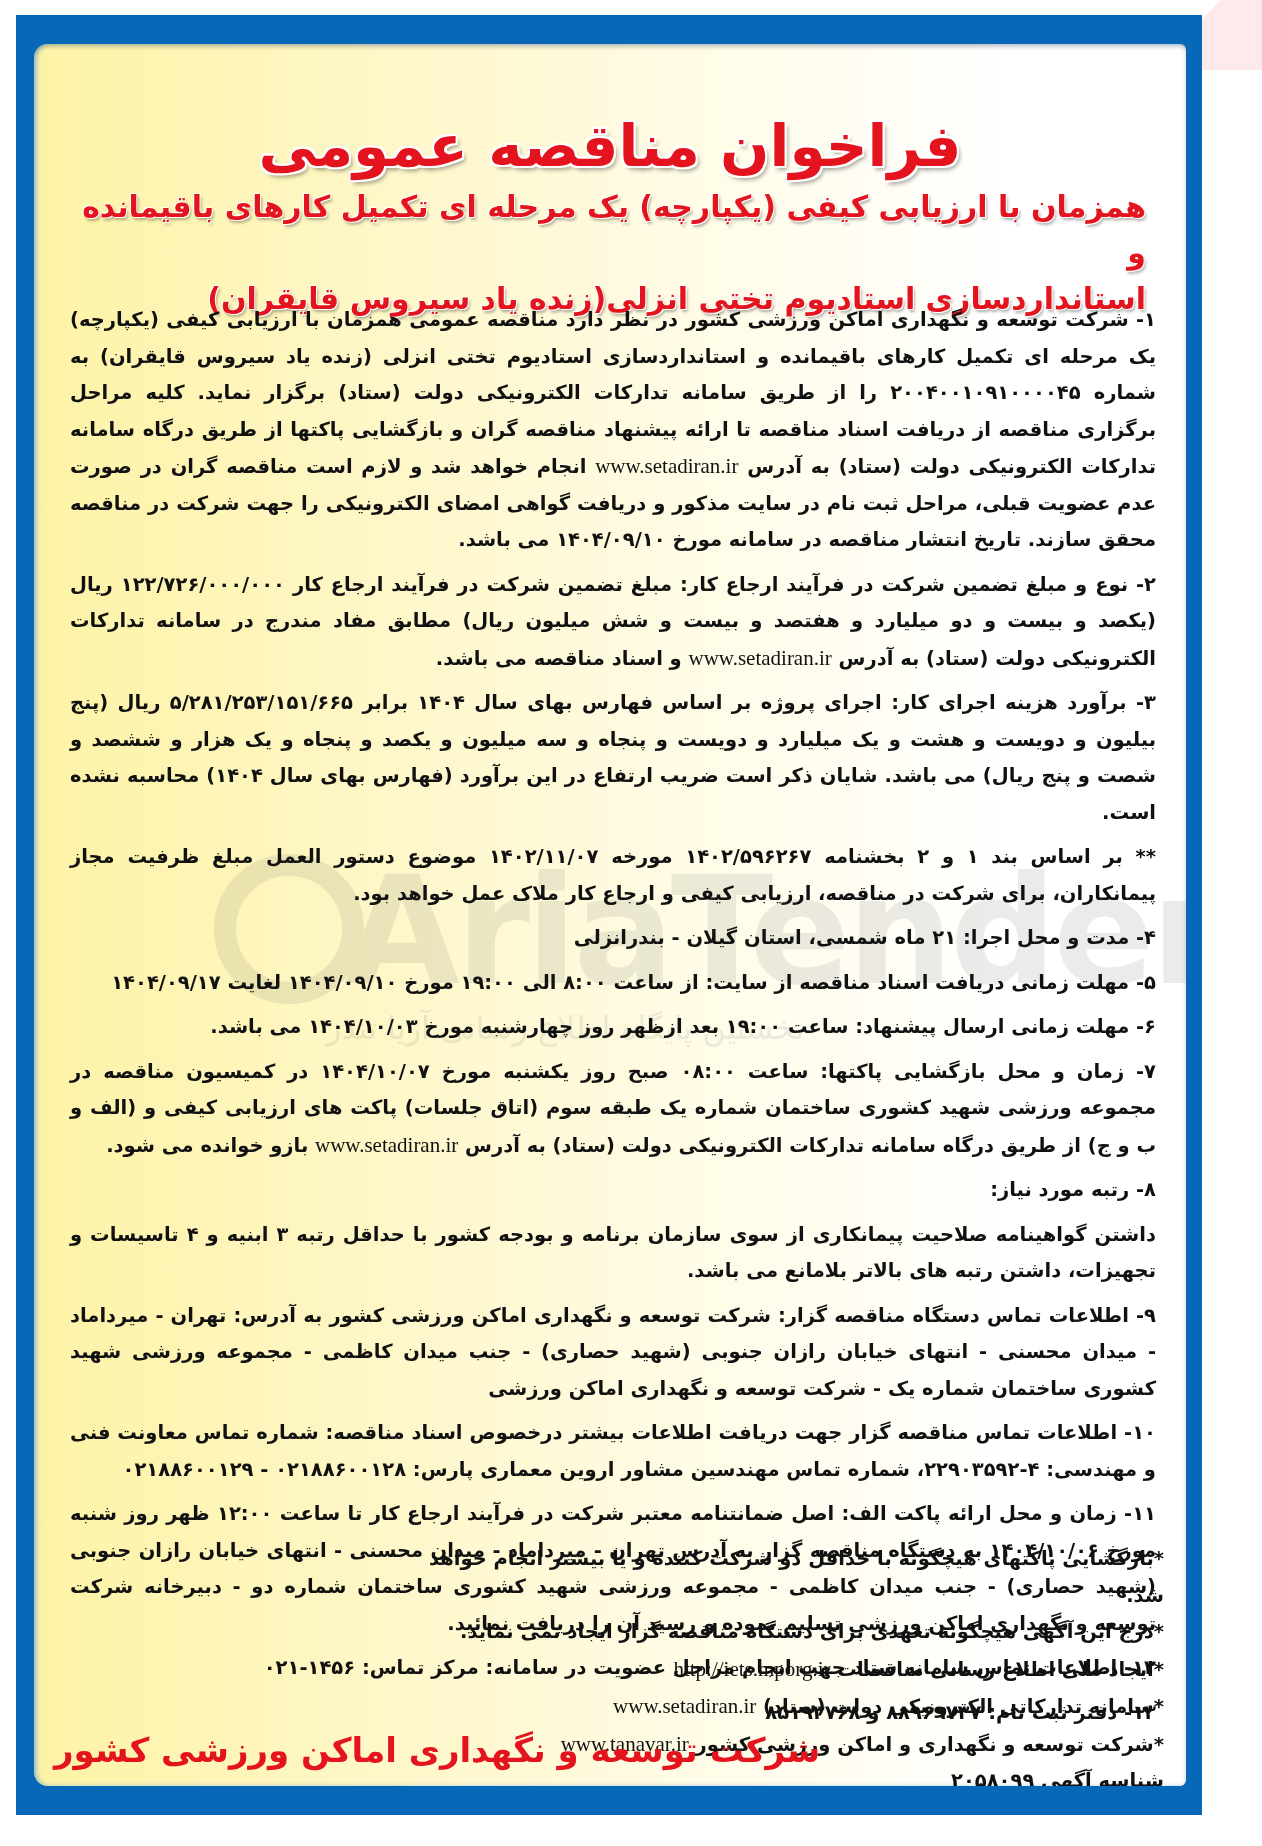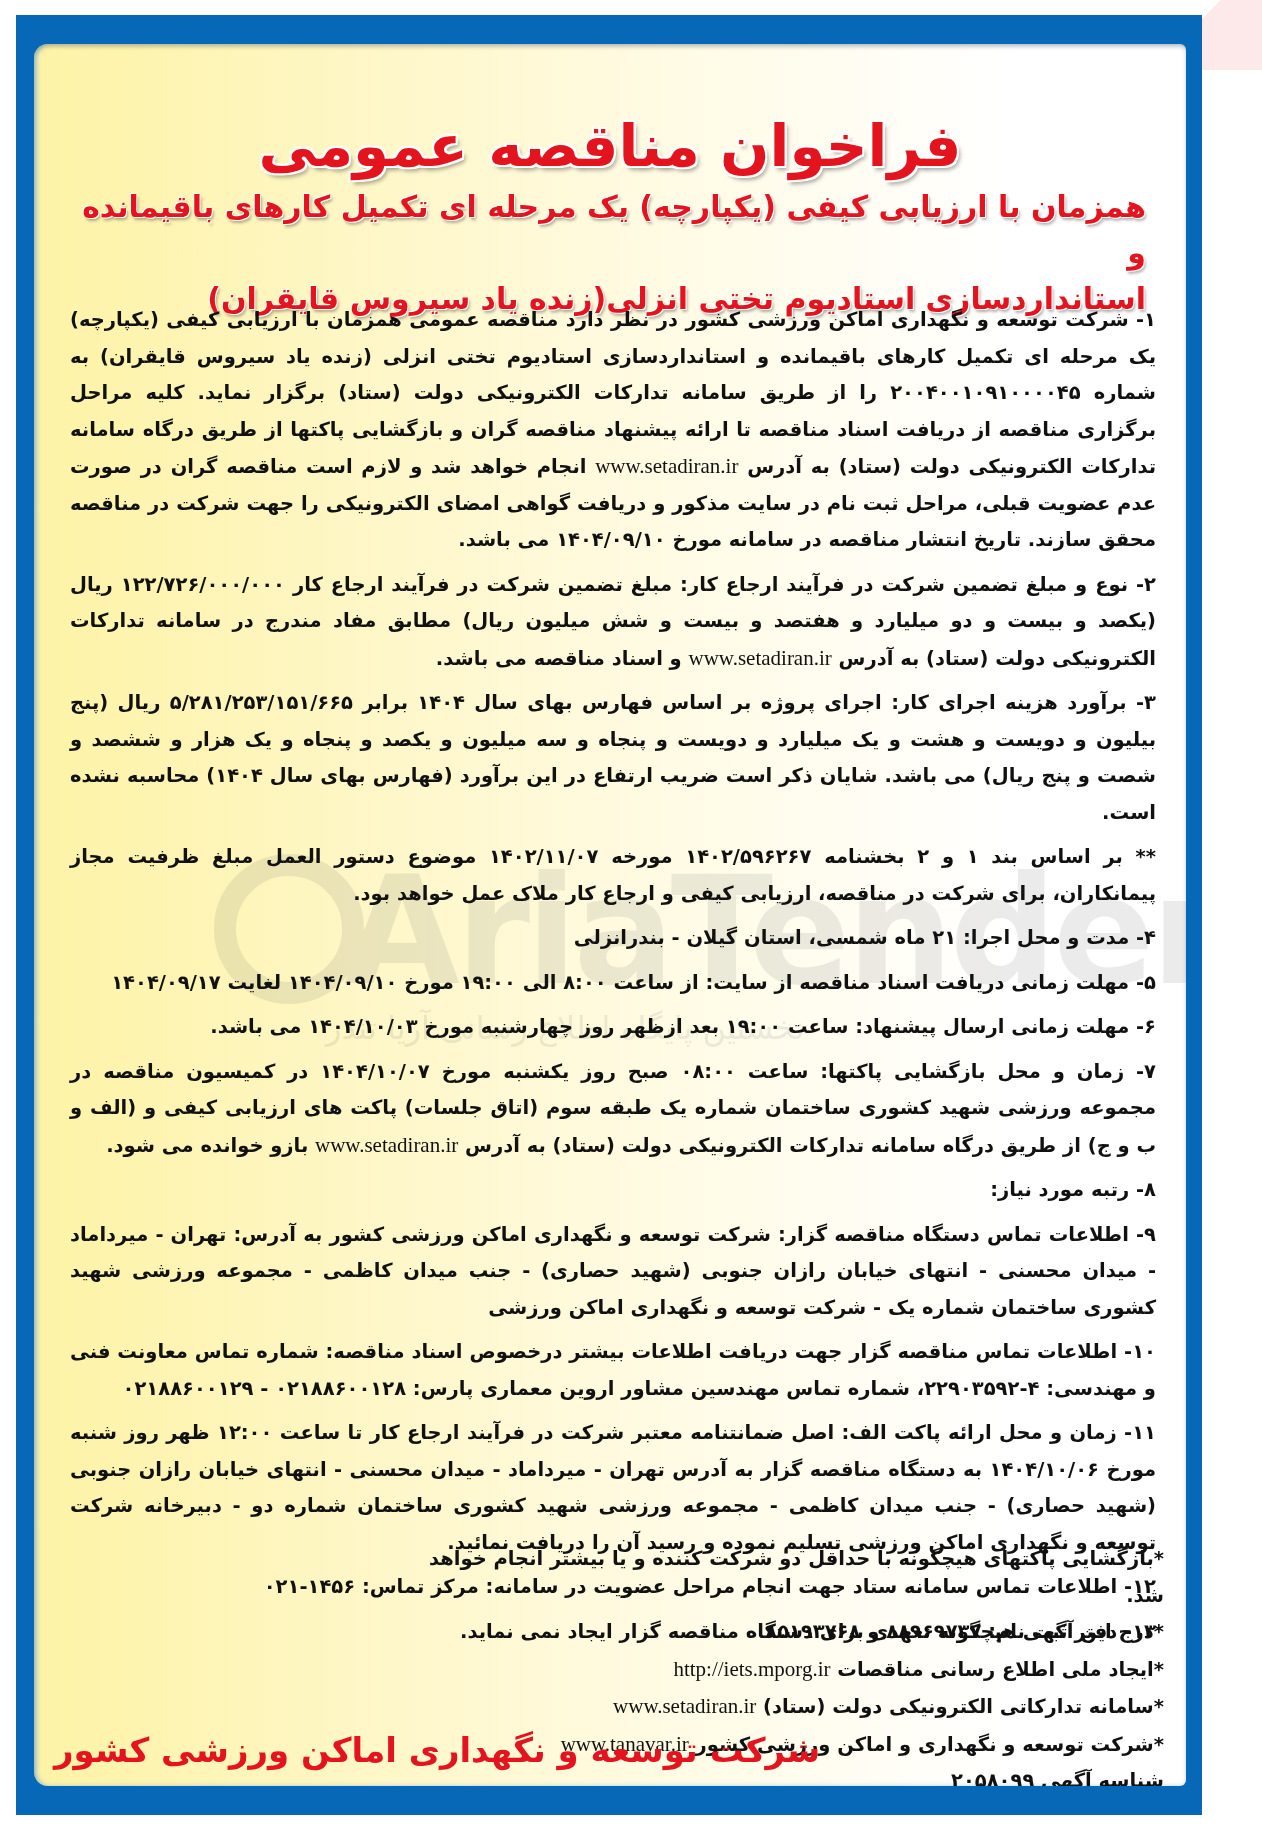--- a/index.html
+++ b/index.html
@@ -96,20 +96,21 @@
       </p>
       <p>۳- برآورد هزینه اجرای کار: اجرای پروژه بر اساس فهارس بهای سال ۱۴۰۴ برابر ۵/۲۸۱/۲۵۳/۱۵۱/۶۶۵ ریال (پنج بیلیون و دویست و هشت و یک میلیارد و دویست و پنجاه و سه میلیون و یکصد و پنجاه و یک هزار و ششصد و شصت و پنج ریال) می باشد. شایان ذکر است ضریب ارتفاع در این برآورد (فهارس بهای سال ۱۴۰۴) محاسبه نشده است.</p>
       <p>** بر اساس بند ۱ و ۲ بخشنامه ۱۴۰۲/۵۹۶۲۶۷ مورخه ۱۴۰۲/۱۱/۰۷ موضوع دستور العمل مبلغ ظرفیت مجاز پیمانکاران، برای شرکت در مناقصه، ارزیابی کیفی و ارجاع کار ملاک عمل خواهد بود.</p>
       <p>۴- مدت و محل اجرا: ۲۱ ماه شمسی، استان گیلان - بندرانزلی</p>
       <p>۵- مهلت زمانی دریافت اسناد مناقصه از سایت: از ساعت ۸:۰۰ الی ۱۹:۰۰ مورخ ۱۴۰۴/۰۹/۱۰ لغایت ۱۴۰۴/۰۹/۱۷</p>
       <p>۶- مهلت زمانی ارسال پیشنهاد: ساعت ۱۹:۰۰ بعد ازظهر روز چهارشنبه مورخ ۱۴۰۴/۱۰/۰۳ می باشد.</p>
       <p>
         <span>۷- زمان و محل بازگشایی پاکتها: ساعت ۰۸:۰۰ صبح روز یکشنبه مورخ ۱۴۰۴/۱۰/۰۷ در کمیسیون مناقصه در مجموعه ورزشی شهید کشوری ساختمان شماره یک طبقه سوم (اتاق جلسات) پاکت های ارزیابی کیفی و (الف و ب و ج) از طریق درگاه سامانه تدارکات الکترونیکی دولت (ستاد) به آدرس </span><a class="ltr">www.setadiran.ir</a><span> بازو خوانده می شود.</span>
       </p>
       <p>۸- رتبه مورد نیاز:</p>
+      <p>داشتن گواهینامه صلاحیت پیمانکاری از سوی سازمان برنامه و بودجه کشور با حداقل رتبه ۳ ابنیه و ۴ تاسیسات و تجهیزات، داشتن رتبه های بالاتر بلامانع می باشد.</p>
       <p>۹- اطلاعات تماس دستگاه مناقصه گزار: شرکت توسعه و نگهداری اماکن ورزشی کشور به آدرس: تهران - میرداماد - میدان محسنی - انتهای خیابان رازان جنوبی (شهید حصاری) - جنب میدان کاظمی - مجموعه ورزشی شهید کشوری ساختمان شماره یک - شرکت توسعه و نگهداری اماکن ورزشی</p>
       <p>۱۰- اطلاعات تماس مناقصه گزار جهت دریافت اطلاعات بیشتر درخصوص اسناد مناقصه: شماره تماس معاونت فنی و مهندسی: ۴-۲۲۹۰۳۵۹۲، شماره تماس مهندسین مشاور اروین معماری پارس: ۰۲۱۸۸۶۰۰۱۲۸ - ۰۲۱۸۸۶۰۰۱۲۹</p>
       <p>۱۱- زمان و محل ارائه پاکت الف: اصل ضمانتنامه معتبر شرکت در فرآیند ارجاع کار تا ساعت ۱۲:۰۰ ظهر روز شنبه مورخ ۱۴۰۴/۱۰/۰۶ به دستگاه مناقصه گزار به آدرس تهران - میرداماد - میدان محسنی - انتهای خیابان رازان جنوبی (شهید حصاری) - جنب میدان کاظمی - مجموعه ورزشی شهید کشوری ساختمان شماره دو - دبیرخانه شرکت توسعه و نگهداری اماکن ورزشی تسلیم نموده و رسید آن را دریافت نمائید.</p>
       <p>۱۲- اطلاعات تماس سامانه ستاد جهت انجام مراحل عضویت در سامانه: مرکز تماس: ۱۴۵۶-۰۲۱</p>
       <p>۱۳- دفتر ثبت نام: ۸۸۹۶۹۷۳۷ و ۸۵۱۹۳۷۶۸</p>
     </div>
 
     <div class="notes">
       <p>*بازگشایی پاکتهای هیچگونه با حداقل دو شرکت کننده و یا بیشتر انجام خواهد شد.</p>
       <p>*درج این آگهی هیچگونه تعهدی برای دستگاه مناقصه گزار ایجاد نمی نماید.</p>

